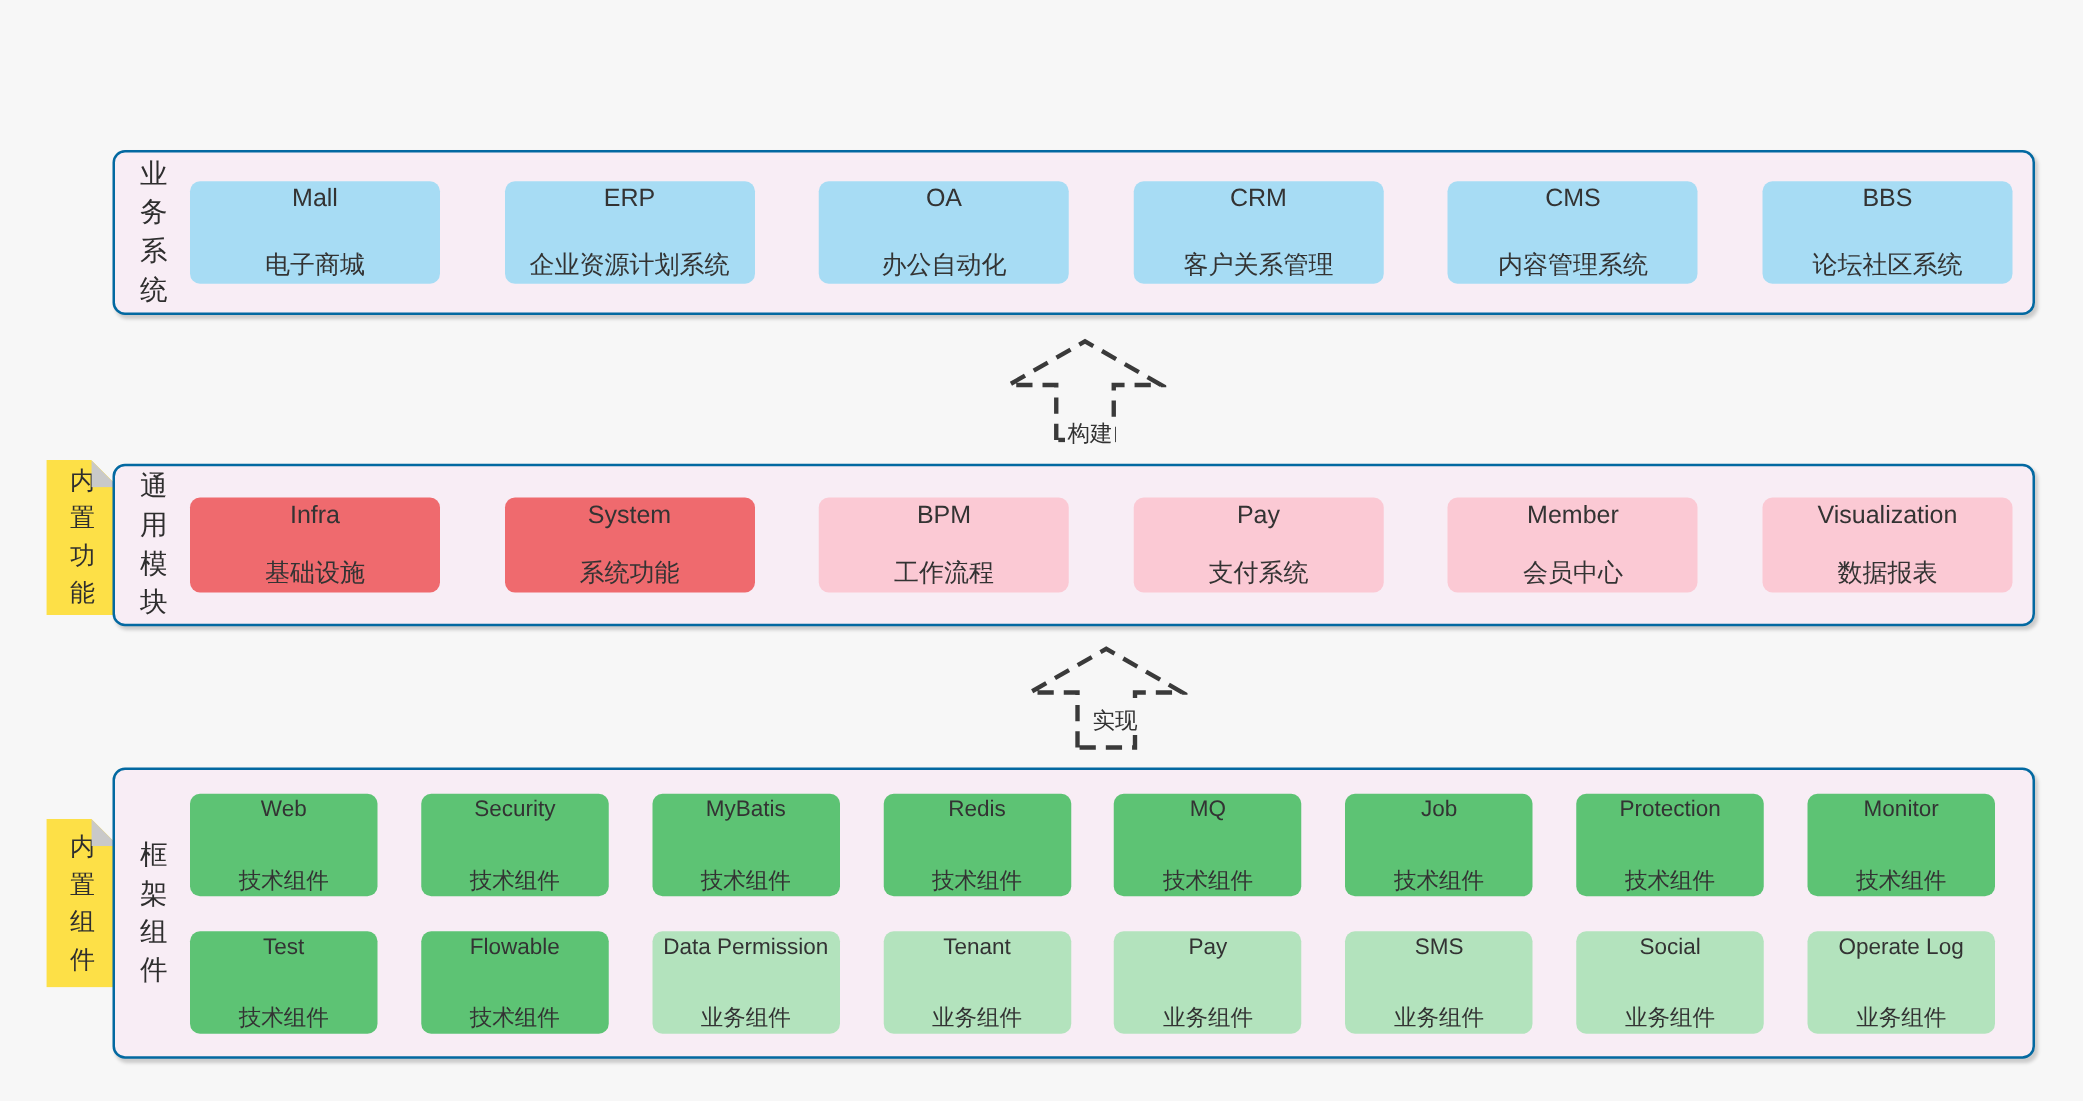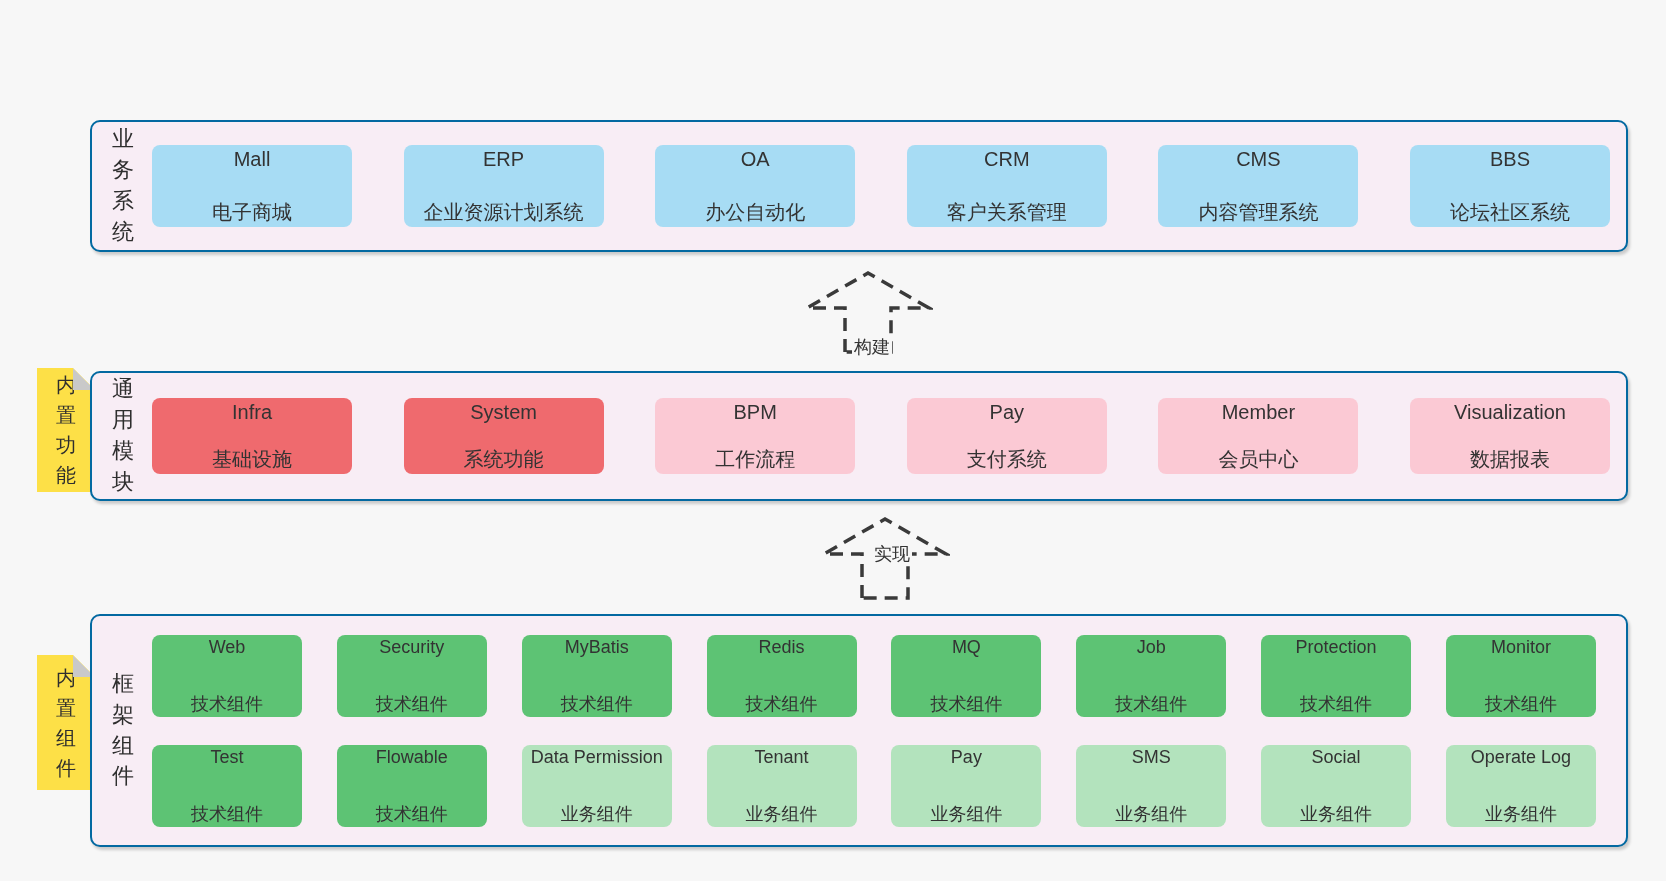--- a/index.html
+++ b/index.html
@@ -134,21 +134,21 @@
       <div class="box pink">
         <span>Visualization</span>
         <span>数据报表</span>
       </div>
     </div>
   </section>
 
   <svg class="arrow-svg" style="left:820px; top:514px;" width="130" height="86" viewBox="0 0 130 86">
     <path d="M 42 84 L 42 40 L 4 40 L 65 5 L 126 40 L 88 40 L 88 84 Z" fill="none" stroke="#3a3a3a" stroke-width="3.5" stroke-dasharray="13 8"></path>
   </svg>
-  <span class="arrow-label" style="left:872px; top:542px;">实现</span>
+  <span class="arrow-label" style="left:872px; top:564px;">实现</span>
 
   <section class="layer layer-3">
     <div class="layer-label vtext">框架组件</div>
     <div class="layer-body">
       <div class="box-row">
         <div class="box gdark">
           <span>Web</span>
           <span>技术组件</span>
         </div>
         <div class="box gdark">

